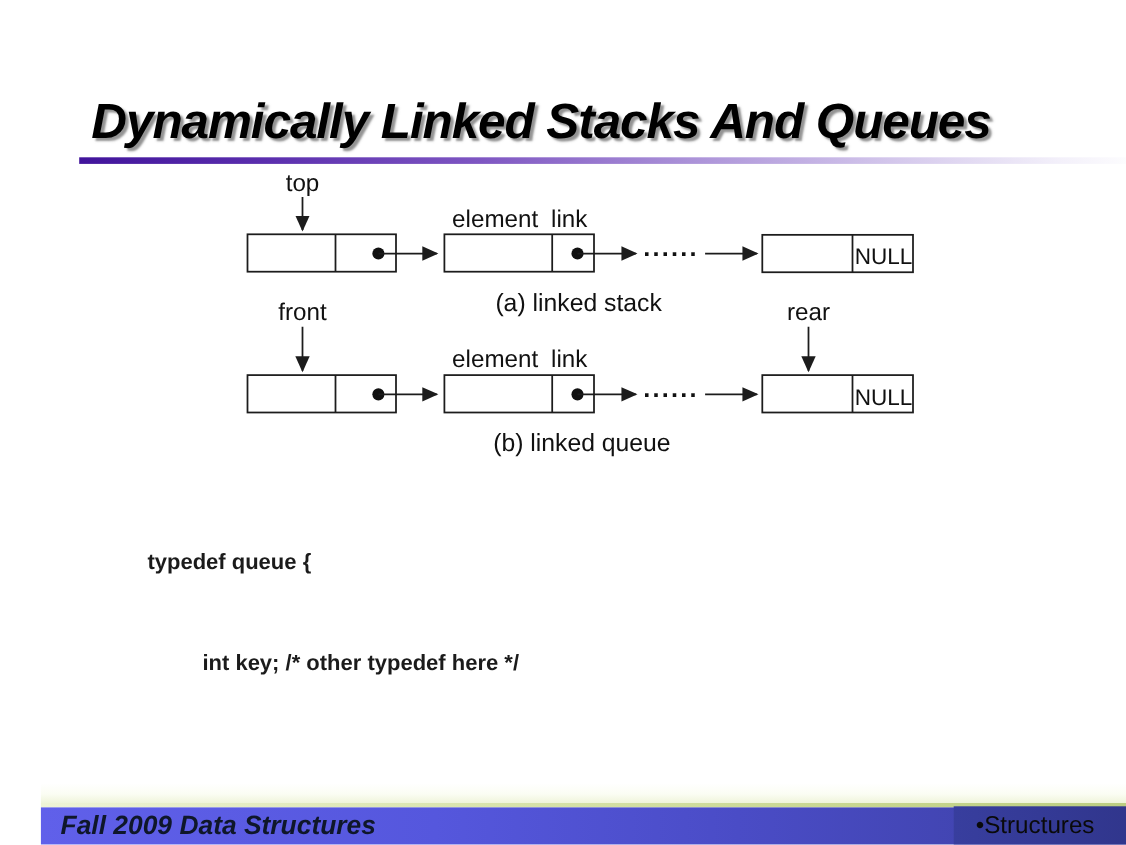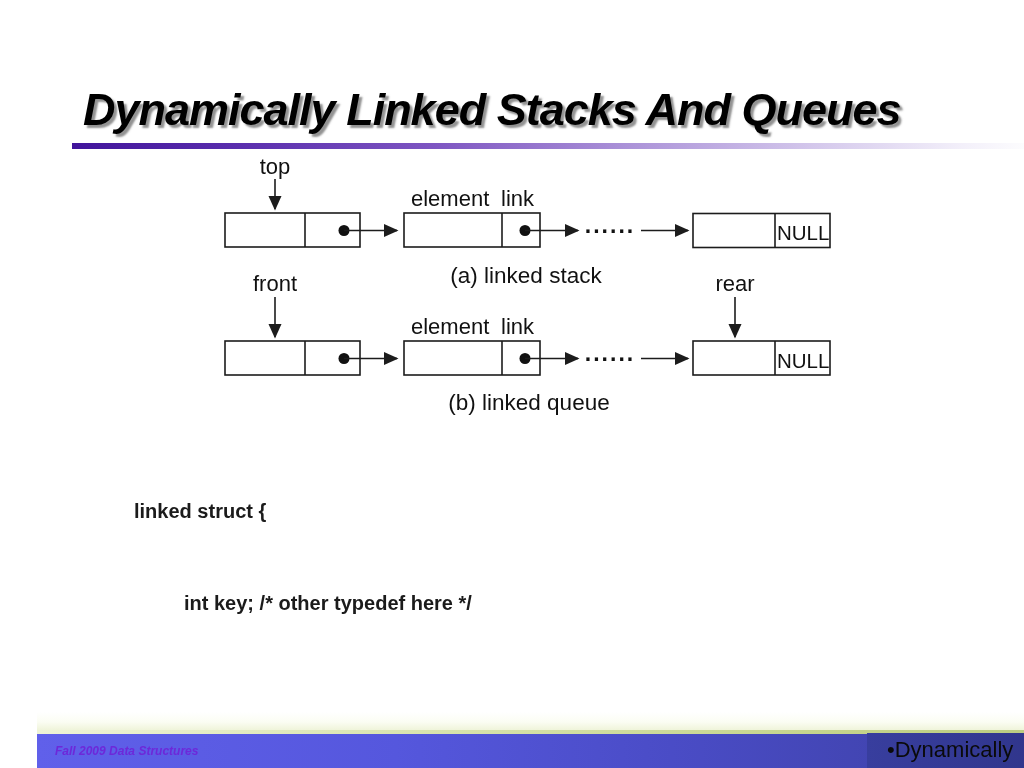--- a/index.html
+++ b/index.html
@@ -42,22 +42,22 @@
   .footer-bar {
     position: absolute; left: 0; top: 734px; width: 1024px; height: 34px;
     background: linear-gradient(90deg, #6060ea 0%, #5557dd 35%, #4a4cc6 62%, #4245b2 82%, #4043ae 100%);
   }
   .footer-right-block {
     position: absolute; left: 830px; top: 733px; width: 194px; height: 35px;
     background: linear-gradient(90deg, #383e9e 0%, #343a96 40%, #2f3488 100%);
   }
   .footer-left-text {
     position: absolute; left: 18px; top: 734px; height: 34px;
-    line-height: 34px; font-size: 12px; font-weight: bold; font-style: italic;
-    color: #6d28d9;
+    line-height: 34px; font-size: 24px; font-weight: bold; font-style: italic;
+    color: #0f172a;
   }
   .footer-right-text {
     position: absolute; left: 20px; top: 0; height: 35px;
     line-height: 34px; font-size: 22px; color: #0a0a0a; white-space: nowrap;
   }
 </style>
 </head>
 <body>
 
 <div id="slide">
@@ -125,31 +125,31 @@
 
       <rect x="656" y="341" width="137" height="34"></rect>
       <line x1="738" y1="341" x2="738" y2="375"></line>
       <text class="dg-null" x="740" y="368" stroke="none">NULL</text>
 
       <text class="dg-caption" x="492" y="410" text-anchor="middle" stroke="none">(b) linked queue</text>
     </g>
   </svg>
 
   <div class="code-block">
-    <div>linked struct {</div>
+    <div>typedef queue {</div>
     <div>         int key; /* other typedef here */</div>
     
     
     
     
     
     
   </div>
 
   <div class="footer-band"></div>
   <div class="footer-rule"></div>
   <div class="footer-bar"></div>
   <div class="footer-right-block">
-    <div class="footer-right-text"><span>•</span><span>Dynamically</span></div>
+    <div class="footer-right-text"><span>•</span><span>Structures</span></div>
   </div>
   <div class="footer-left-text">Fall 2009 Data Structures</div>
 
 </div>
 
 </body></html>

